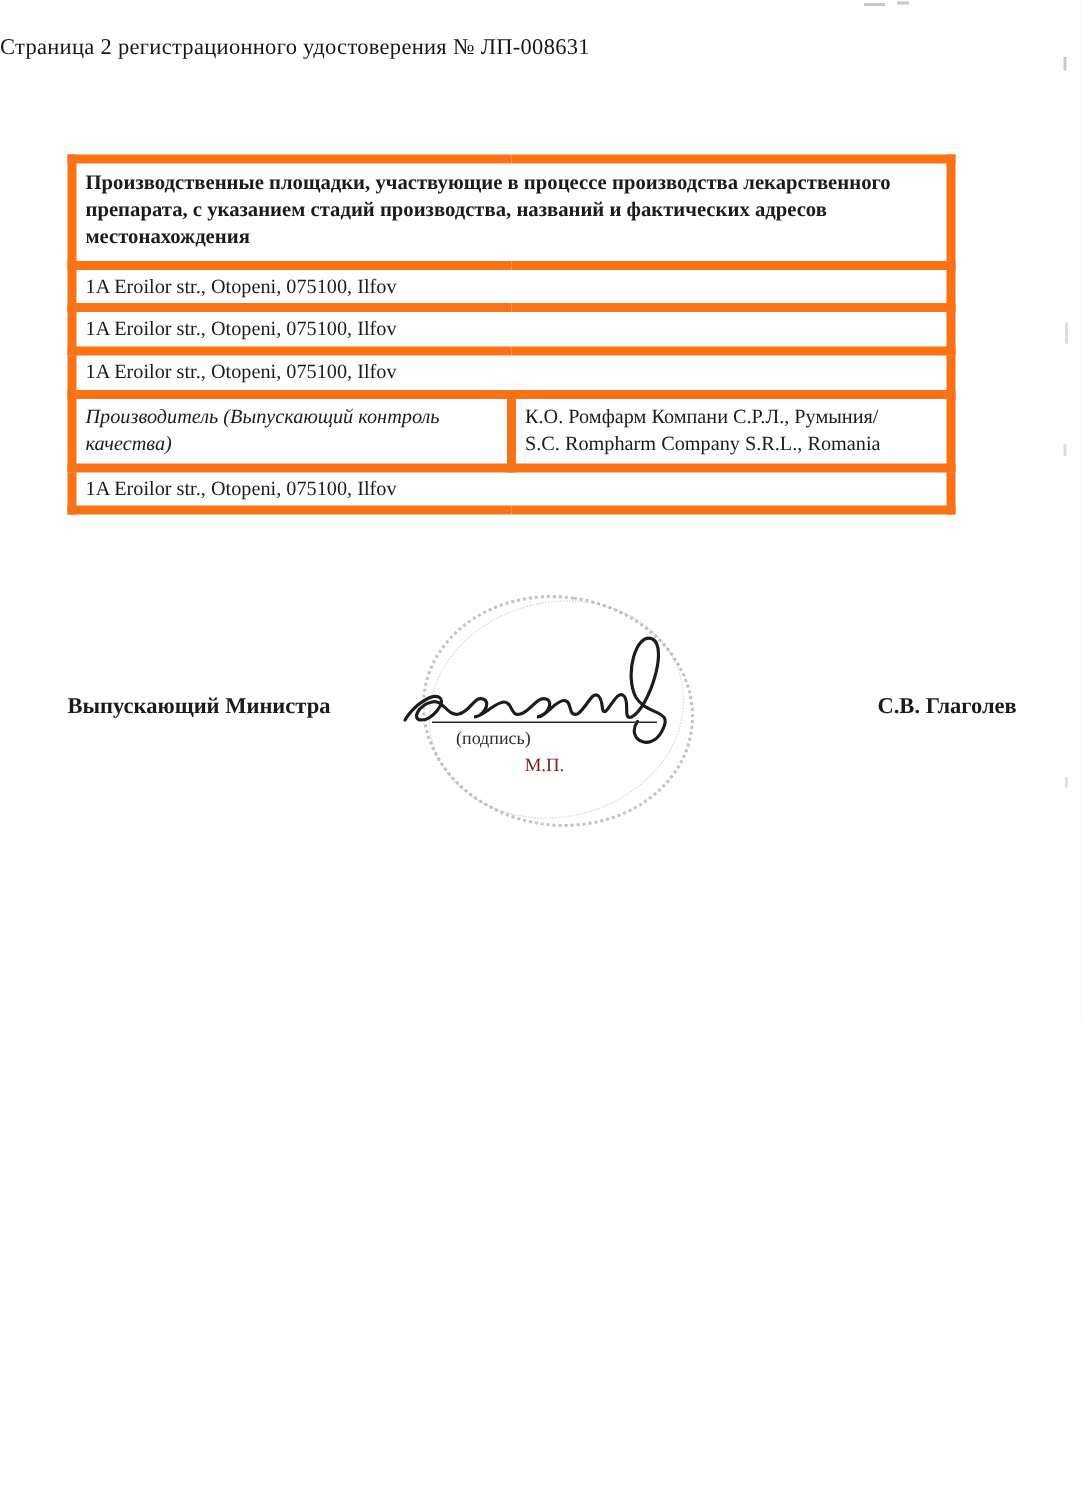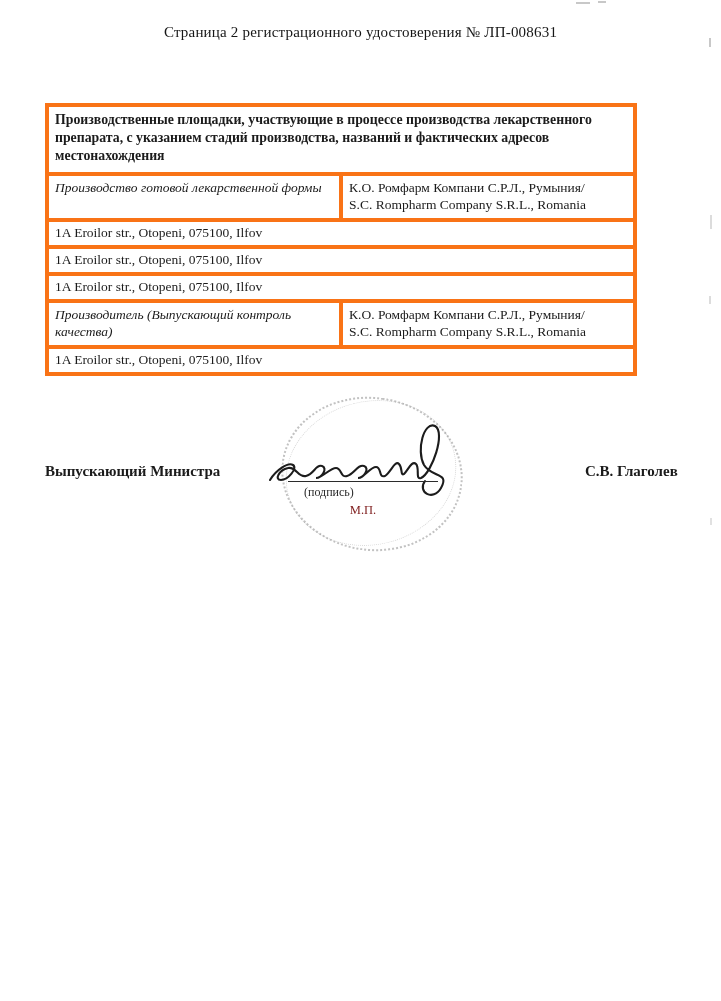--- a/index.html
+++ b/index.html
@@ -7,35 +7,34 @@
     position:relative;
     width:721px;height:1001px;
     background:#ffffff;
     font-family:"Liberation Serif", serif;
     color:#1b1b1b;
     overflow:hidden;
     margin:0 auto;
   }
   .doc-header{
     position:absolute;top:24px;left:0;right:0;
-    text-align:center;
     font-size:15px;
     letter-spacing:.2px;
     color:#161616;
   }
   
   .sites-table{
     position:absolute;left:45px;top:103px;
     width:592px;
     border-collapse:collapse;
     table-layout:fixed;
     font-size:13.5px;
   }
   .sites-table td{
-    border:4px solid #f97316;
+    border:6px solid #f97316;
     padding:3px 6px 4px 6px;
     vertical-align:top;
     line-height:1.32;
   }
   .col-stage{width:340px;}
   .col-company{width:252px;}
   .table-title{
     font-weight:bold;
     font-size:13.8px;
     padding:4px 6px 6px 6px !important;
@@ -98,27 +97,20 @@
 
   <div class="doc-header">Страница 2 регистрационного удостоверения № ЛП-008631</div>
 
   <table class="sites-table">
     <tbody>
         <tr>
       <td colspan="2" class="table-title">Производственные площадки, участвующие в процессе производства лекарственного препарата, с указанием стадий производства, названий и фактических адресов местонахождения</td>
     </tr>
 
     <tr>
-      <td class="col-stage stage-cell">Производство готовой лекарственной формы</td>
-      <td class="col-company company-cell">
-        <div>К.О. Ромфарм Компани С.Р.Л., Румыния/</div>
-        <div>S.C. Rompharm Company S.R.L., Romania</div>
-      </td>
-    </tr>
-    <tr>
       <td colspan="2" class="address-cell">1A Eroilor str., Otopeni, 075100, Ilfov</td>
     </tr>
 
     <tr>
       <td colspan="2" class="address-cell">1A Eroilor str., Otopeni, 075100, Ilfov</td>
     </tr>
 
     <tr>
       <td colspan="2" class="address-cell">1A Eroilor str., Otopeni, 075100, Ilfov</td>
     </tr>

